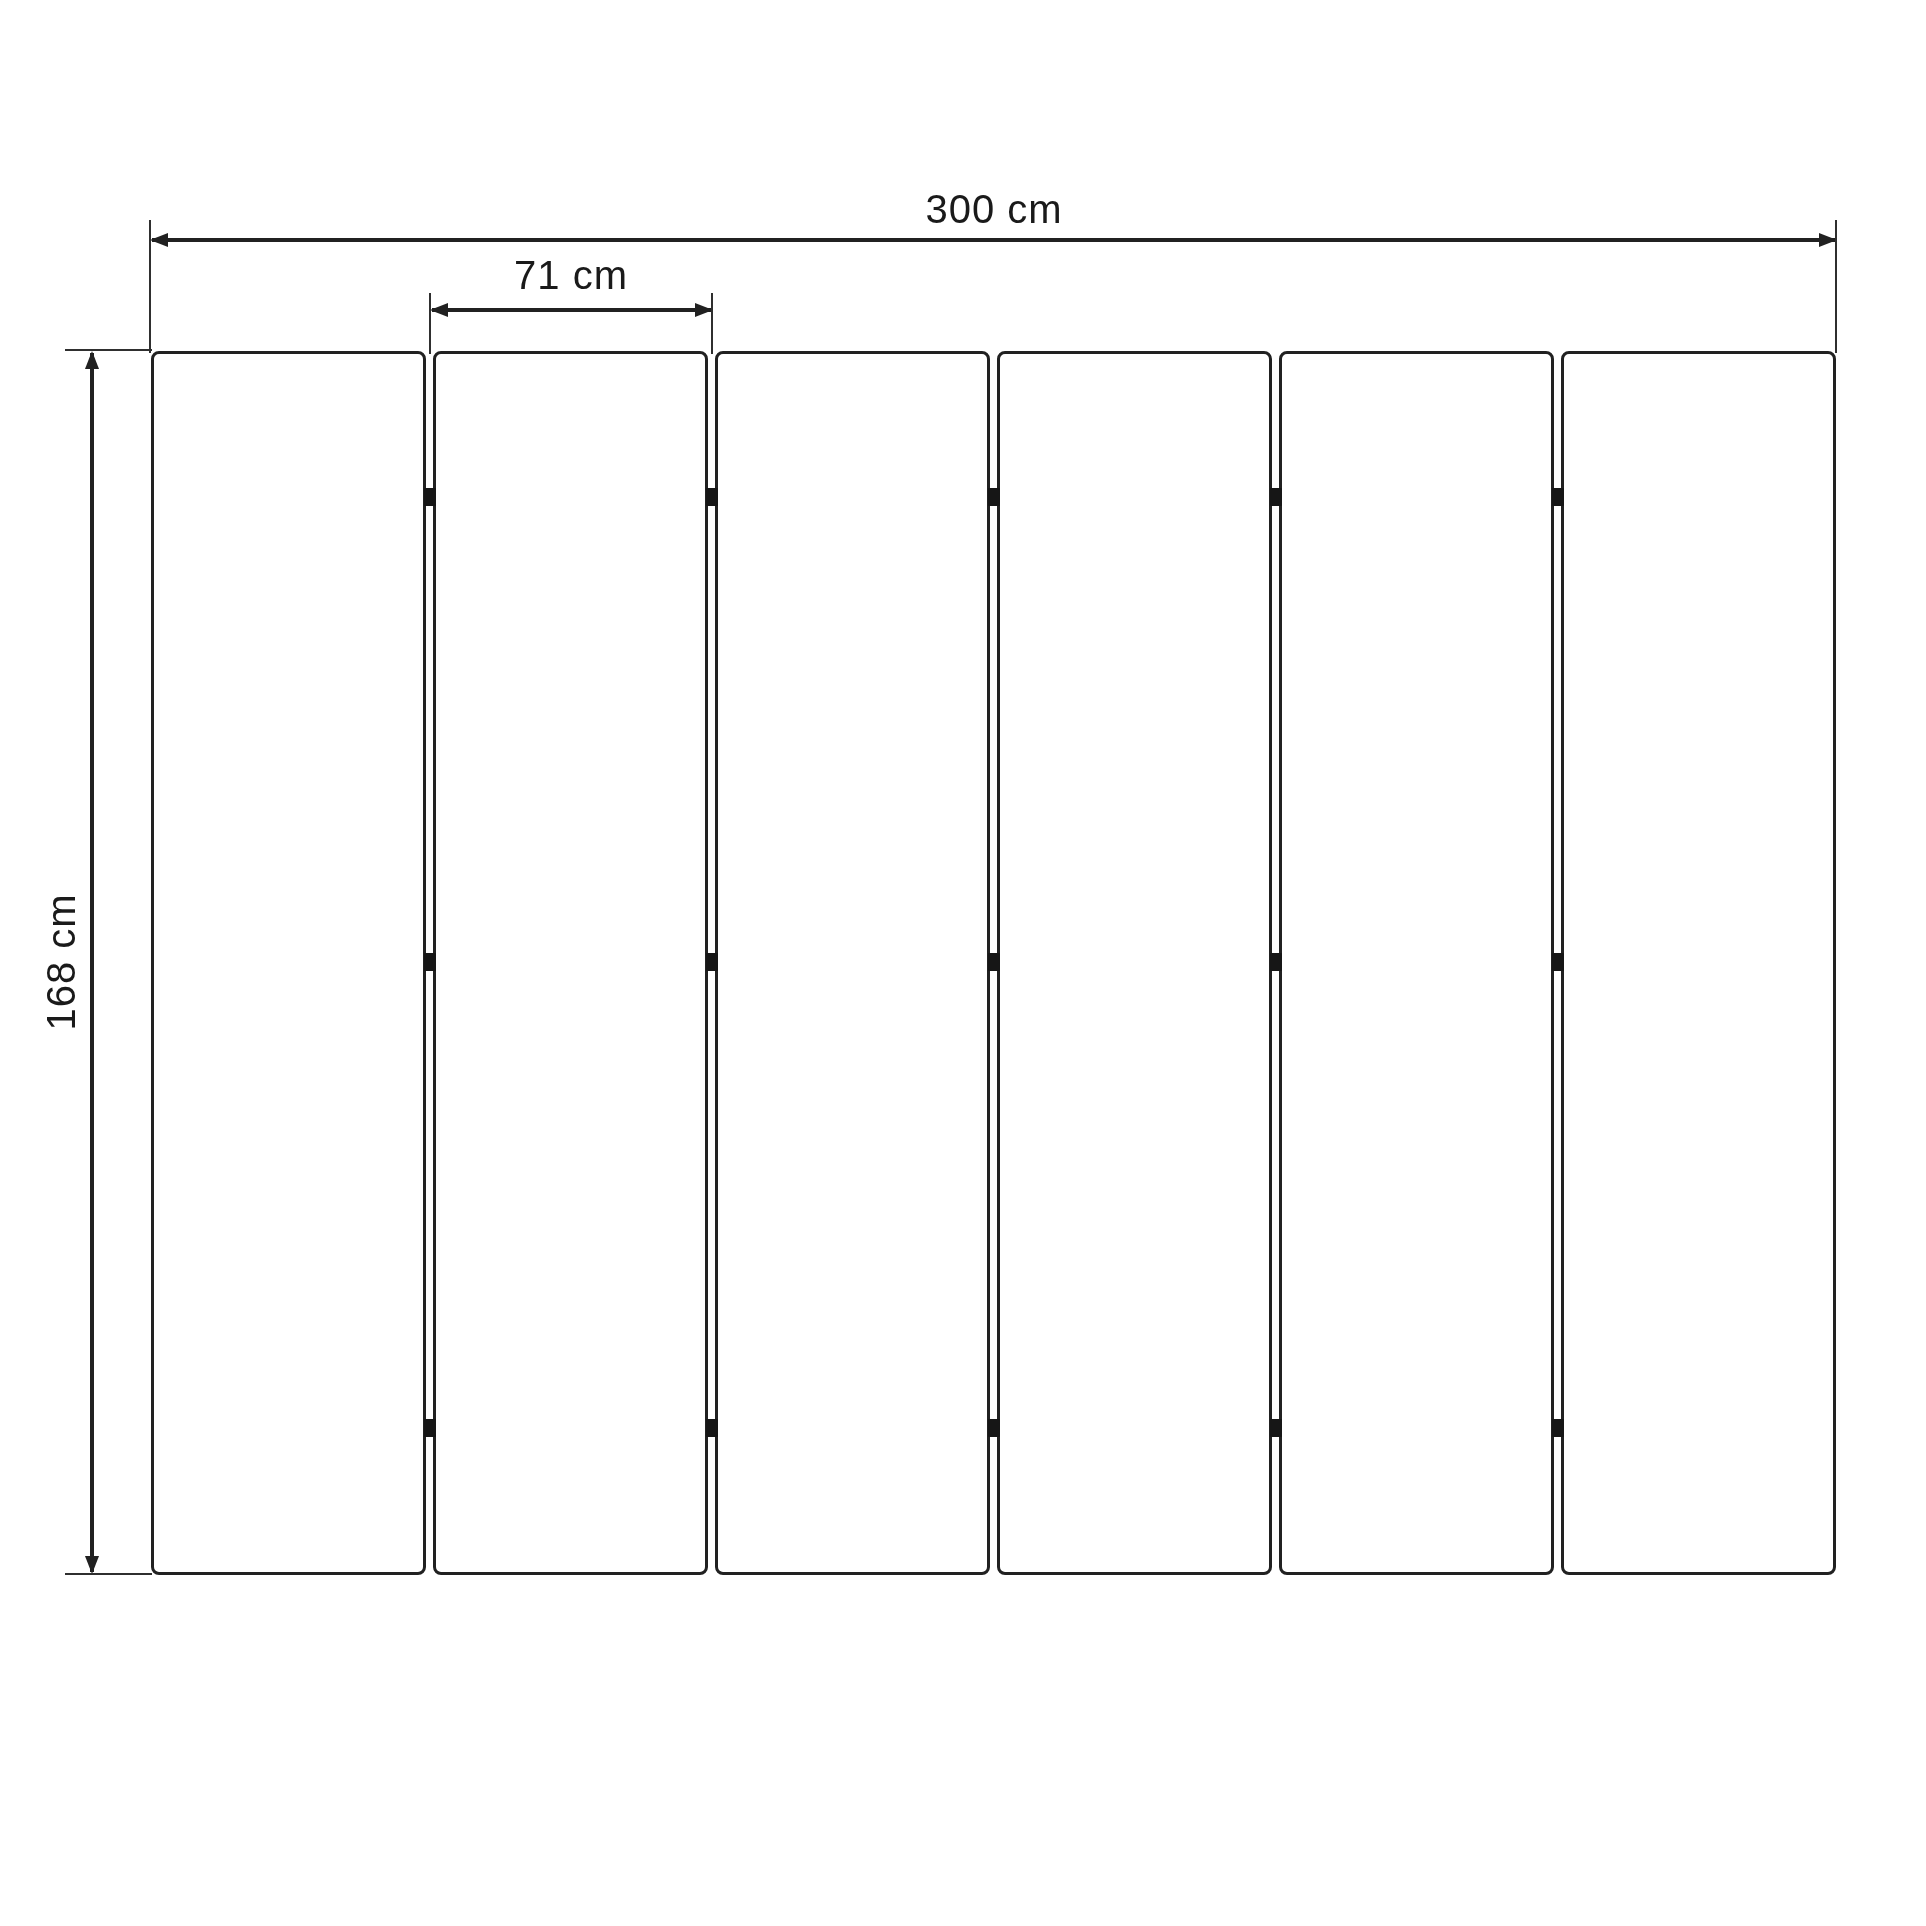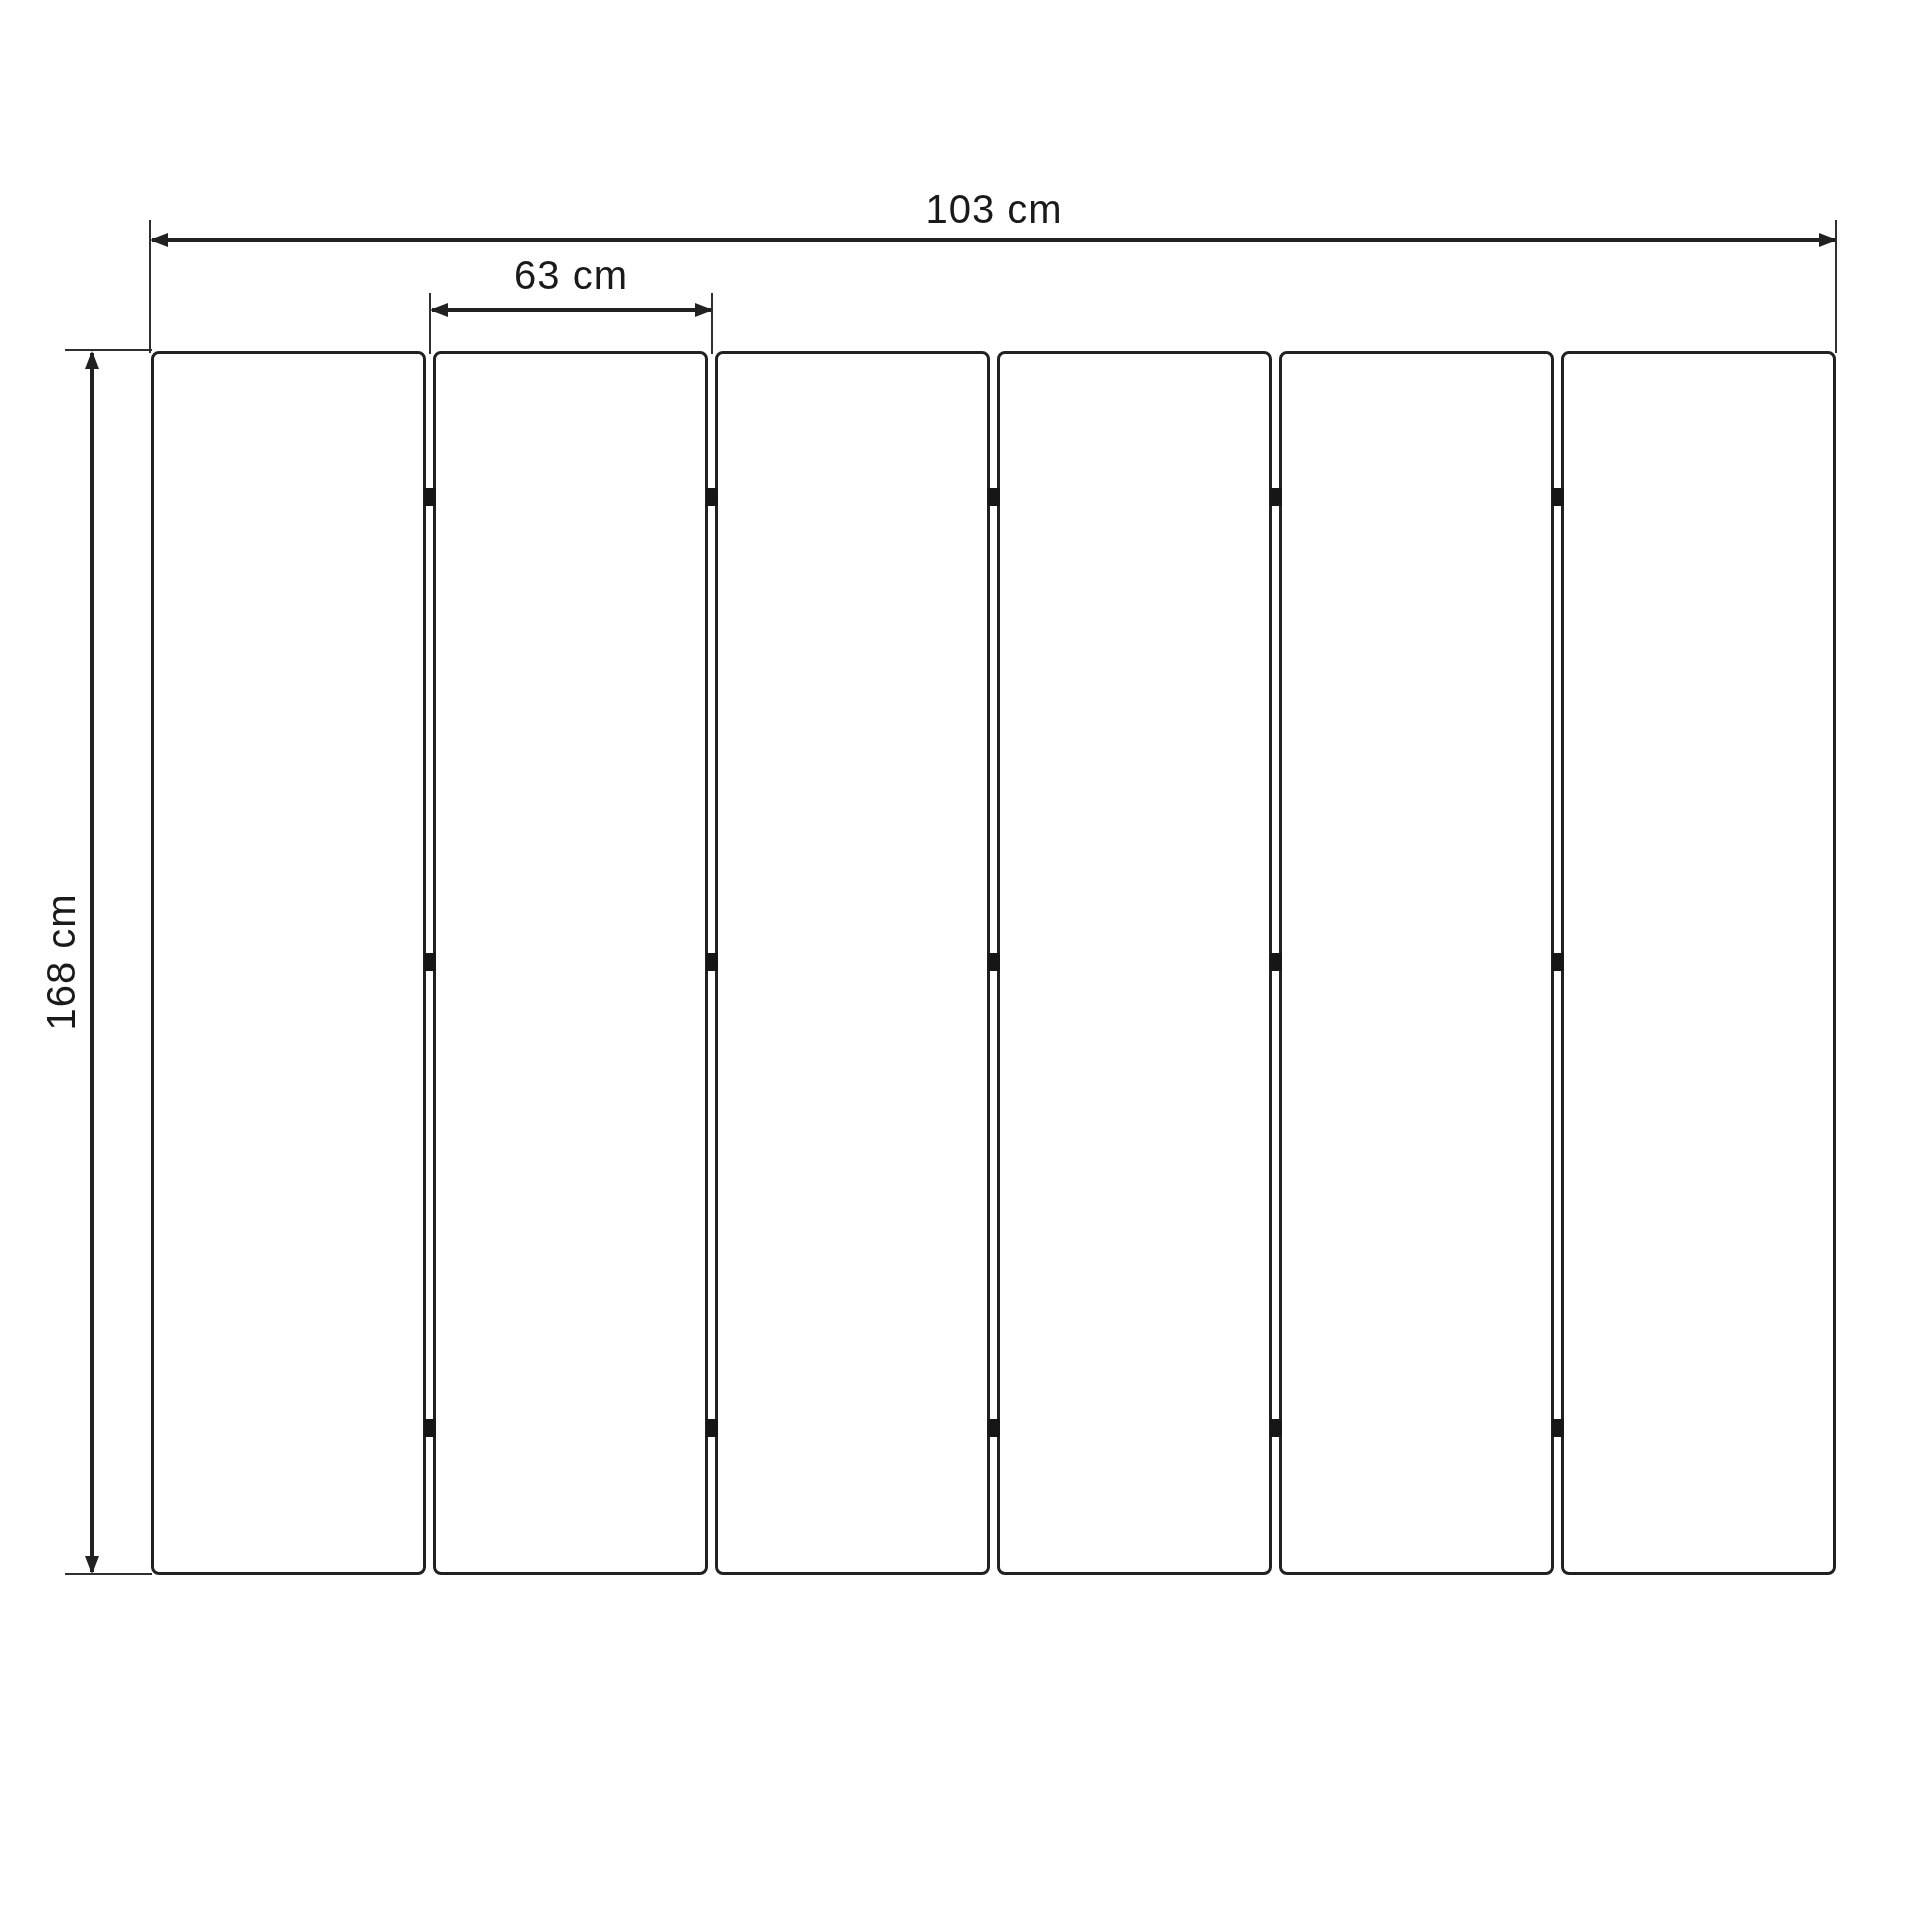--- a/index.html
+++ b/index.html
@@ -96,29 +96,29 @@
     width:12px;height:18px;
     background:var(--hinge);
     border-radius:1px;
   }
 </style>
 </head>
 <body>
 
 <div class="canvas">
 
-  <div class="dim-label top-total">103 cm</div>
+  <div class="dim-label top-total">300 cm</div>
   <div class="dim-line h total-w">
     <span class="ah left"></span>
     <span class="ah right"></span>
   </div>
   <div class="ext v tw-left"></div>
   <div class="ext v tw-right"></div>
 
-  <div class="dim-label top-panel">63 cm</div>
+  <div class="dim-label top-panel">71 cm</div>
   <div class="dim-line h panel-w">
     <span class="ah left"></span>
     <span class="ah right"></span>
   </div>
   <div class="ext v pw-left"></div>
   <div class="ext v pw-right"></div>
 
   <div class="dim-label left-height">168 cm</div>
   <div class="dim-line v height">
     <span class="ah up"></span>

